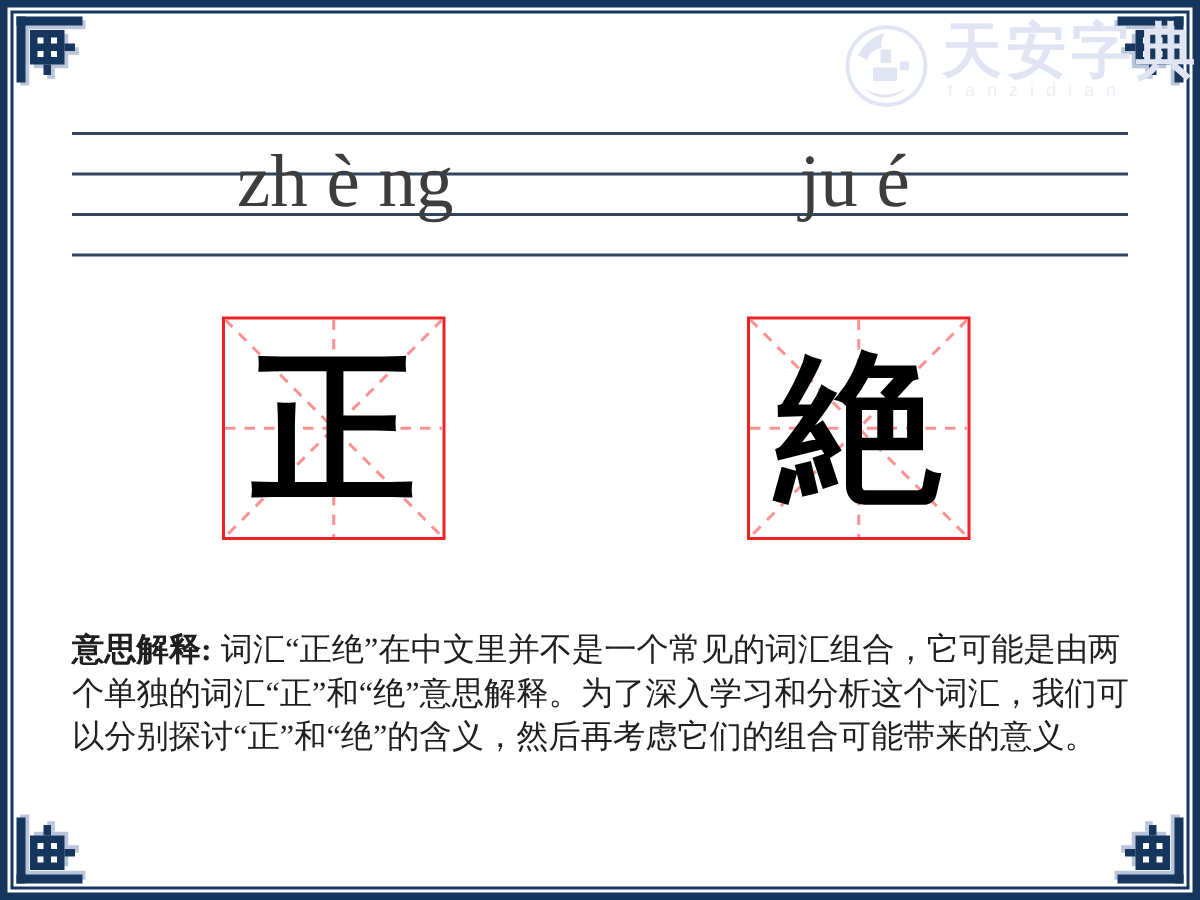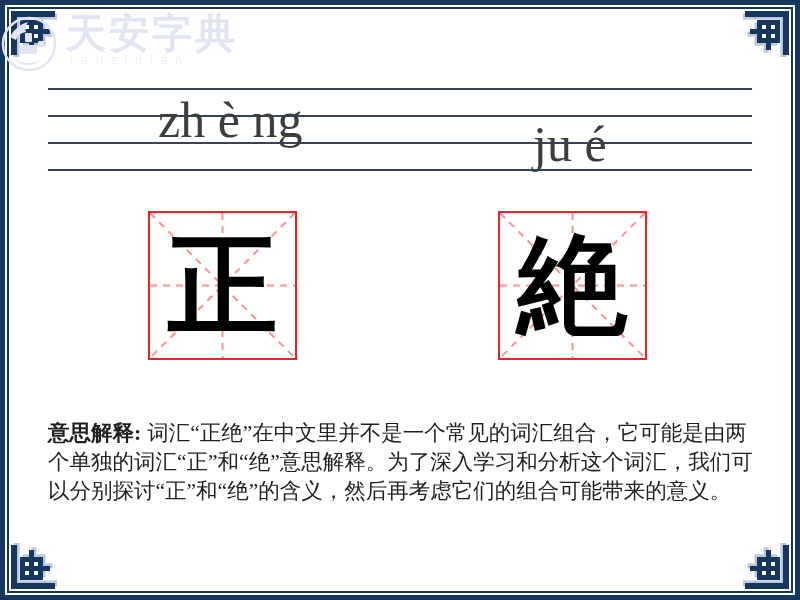--- a/index.html
+++ b/index.html
@@ -20,35 +20,35 @@
   .corner{position:absolute;width:48px;height:48px;}
   .corner.tl{left:9px;top:9px;}
   .corner.tr{right:9px;top:9px;transform:scaleX(-1);}
   .corner.bl{left:9px;bottom:9px;transform:scaleY(-1);}
   .corner.br{right:9px;bottom:9px;transform:rotate(180deg);}
   .corner .main{fill:var(--frame);}
   .corner .shadow{fill:var(--shadow);}
   .corner .hole{fill:#ffffff;}
 
   
-  .logo{position:absolute;top:12px;left:0;right:0;display:flex;justify-content:flex-start;align-items:flex-start;gap:8px;}
+  .logo{position:absolute;top:12px;left:0;right:0;display:flex;justify-content:flex-end;align-items:flex-start;gap:8px;}
   .logo-mark{width:58px;height:58px;margin-top:3px;}
   .logo-mark .ring{fill:none;stroke:var(--logo);stroke-width:2.5;}
   .logo-mark .doodle{fill:var(--logo);}
   .logo-text{text-align:left;}
   .logo-title{font-size:40px;line-height:44px;font-weight:bold;letter-spacing:3px;color:var(--logo);}
   .logo-sub{font-size:12px;letter-spacing:8px;color:var(--logo-sub);margin-top:-3px;padding-left:4px;font-family:"Liberation Sans", sans-serif;}
 
   
   .staff{position:absolute;left:48px;top:0;width:704px;}
   .staff .rule{position:absolute;left:0;width:704px;height:2px;background:var(--line);}
   .rule.r1{top:88px;} .rule.r2{top:115px;} .rule.r3{top:142px;} .rule.r4{top:169px;}
   .pinyin-word{position:absolute;font-size:50px;line-height:1;color:var(--pinyin-text);white-space:pre;}
   .pinyin-word.w1{left:158px;top:95px;}
-  .pinyin-word.w2{left:533px;top:95px;margin-top:24px;}
+  .pinyin-word.w2{left:533px;top:95px;}
 
   
   .char-box{position:absolute;top:211px;width:149px;height:149px;border:2px solid var(--box-border);background:#fff;}
   .char-box.b1{left:148px;} .char-box.b2{left:498px;}
   .char-box svg{position:absolute;inset:0;width:100%;height:100%;}
   .char-box line{stroke:var(--box-guides);stroke-width:2;stroke-dasharray:7 6;}
   .char-glyph{position:absolute;inset:0;display:flex;align-items:center;justify-content:center;
     font-size:110px;font-weight:bold;color:var(--char-text);line-height:1;}
 
   

